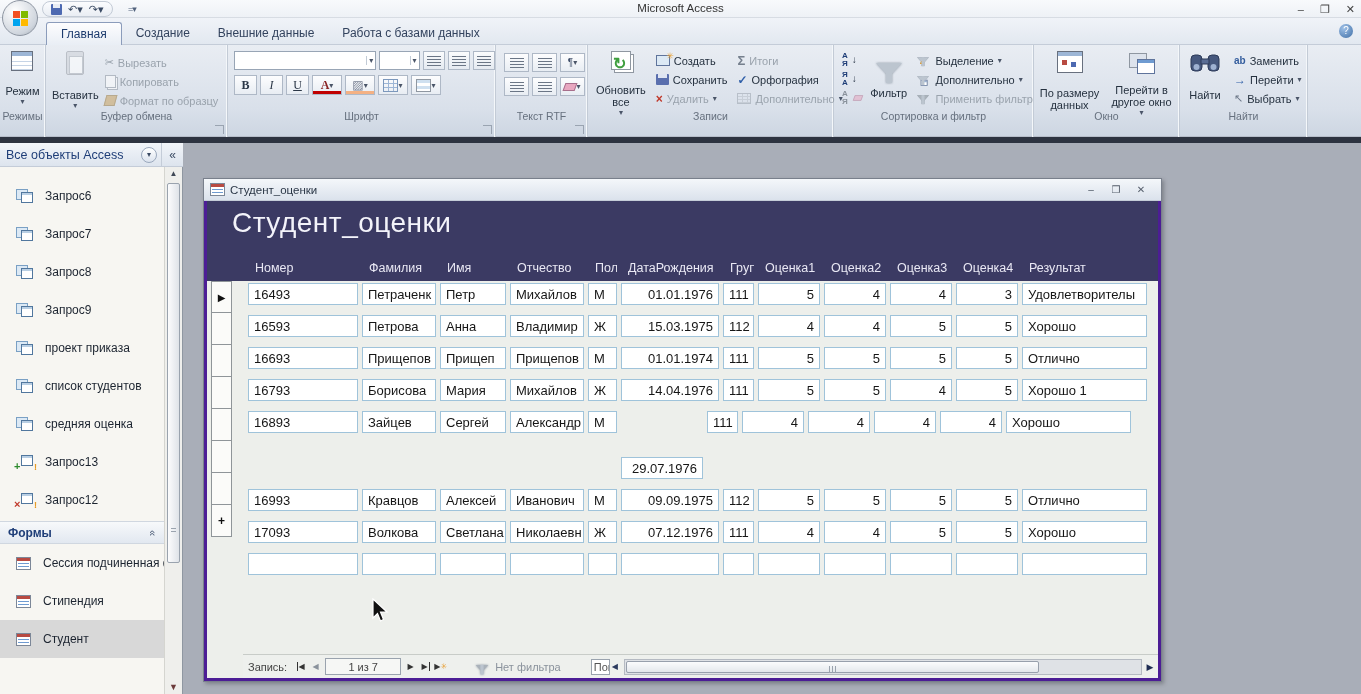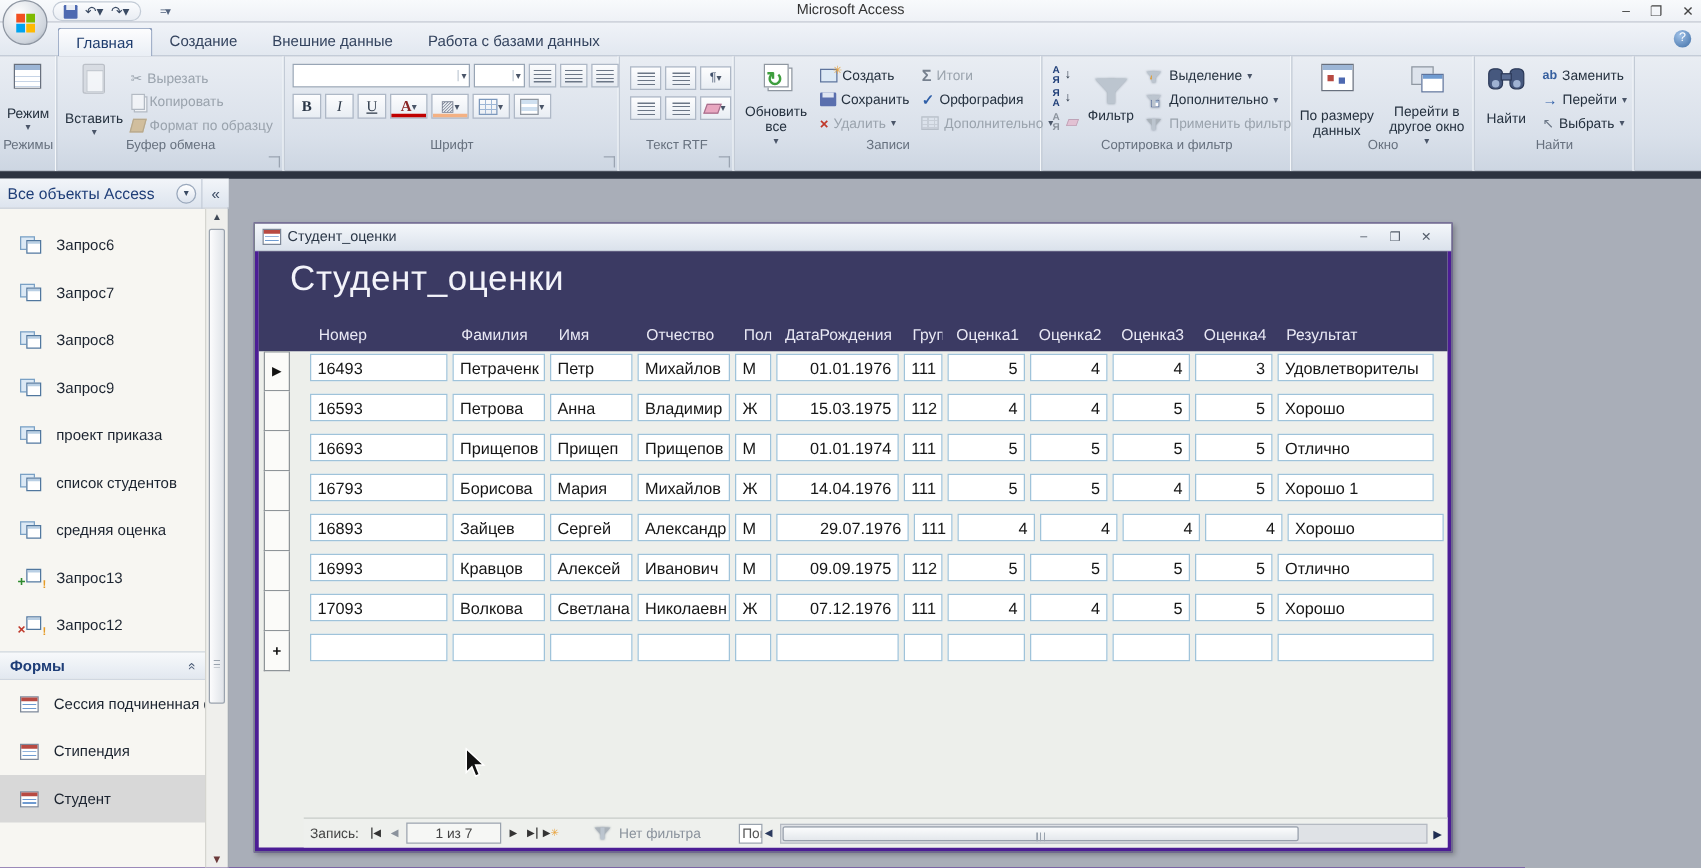--- a/index.html
+++ b/index.html
@@ -148,21 +148,21 @@
   .gcell.num{text-align:right;}
   
   .fw-recnav{position:absolute;left:0;right:0;bottom:0;height:24px;background:#eef0ed;border-top:1px solid #c8ccc8;display:flex;align-items:center;font-size:11px;color:#444;margin-left:36px;}
   .rn-label{margin-left:5px;margin-right:6px;}
   .rn-btn{width:15px;text-align:center;color:#333;font-size:8px;}
   .rn-btn .bar-l{border-left:1.5px solid #333;padding-left:1px;}
   .rn-btn .bar-r{border-right:1.5px solid #333;padding-right:1px;}
   .rn-btn.dim2{color:#8a929c;}
   .rn-pos{width:76px;height:17px;border:1px solid #9aa3ae;background:#f6f7f5;display:flex;align-items:center;justify-content:center;margin:0 2px;}
   .rn-new .star{color:#e8a33d;font-size:8px;}
-  .rn-filter{display:flex;align-items:flex-start;gap:5px;color:#8a929c;margin-left:26px;}
+  .rn-filter{display:flex;align-items:flex-end;gap:5px;color:#8a929c;margin-left:26px;}
   .rn-filter .funnel{border-top-color:#aab2ba;transform:scale(.8);}
   .rn-search{width:19px;height:16px;border:1px solid #9aa3ae;background:#fff;margin-left:30px;overflow:hidden;padding:1px 2px;color:#555;white-space:nowrap;}
   .rn-hscroll{display:flex;align-items:center;flex:1;height:16px;margin-left:2px;}
   .hs-left{font-size:8px;color:#2b3a5e;width:12px;}
   .hs-track{flex:1;height:16px;background:#dfe2e6;border:1px solid #b5bac2;position:relative;}
   .hs-thumb{position:absolute;left:1px;top:1px;bottom:1px;width:80%;background:linear-gradient(#fbfcfd,#e4e8ec);border:1px solid #98a0ac;border-radius:2px;}
   .hs-grip{position:absolute;left:50%;top:4px;width:7px;height:7px;margin-left:-3px;background:repeating-linear-gradient(90deg,#9aa3ae 0 1px,transparent 1px 3px);}
   .hs-right{font-size:9px;color:#1f2d52;width:16px;text-align:center;}
 
   
@@ -639,21 +639,21 @@
             <div class="gcell num" style="width: 62px;">4</div>
             <div class="gcell num" style="width: 62px;">5</div>
             <div class="gcell" style="width: 125px;">Хорошо 1</div>
           </div>
           <div class="grow">
             <div class="gcell" style="width: 110px;">16893</div>
             <div class="gcell" style="width: 74px;">Зайцев</div>
             <div class="gcell" style="width: 66px;">Сергей</div>
             <div class="gcell" style="width: 74px;">Александр</div>
             <div class="gcell" style="width: 29px;">М</div>
-            <div class="gcell num" style="width: 106px;">29.07.1976</div>
+            <div class="gcell num" style="width: 82px; margin-top: 46px;">29.07.1976</div>
             <div class="gcell" style="width: 31px;">111</div>
             <div class="gcell num" style="width: 62px;">4</div>
             <div class="gcell num" style="width: 62px;">4</div>
             <div class="gcell num" style="width: 62px;">4</div>
             <div class="gcell num" style="width: 62px;">4</div>
             <div class="gcell" style="width: 125px;">Хорошо</div>
           </div>
           <div class="grow">
             <div class="gcell" style="width: 110px;">16993</div>
             <div class="gcell" style="width: 74px;">Кравцов</div>

